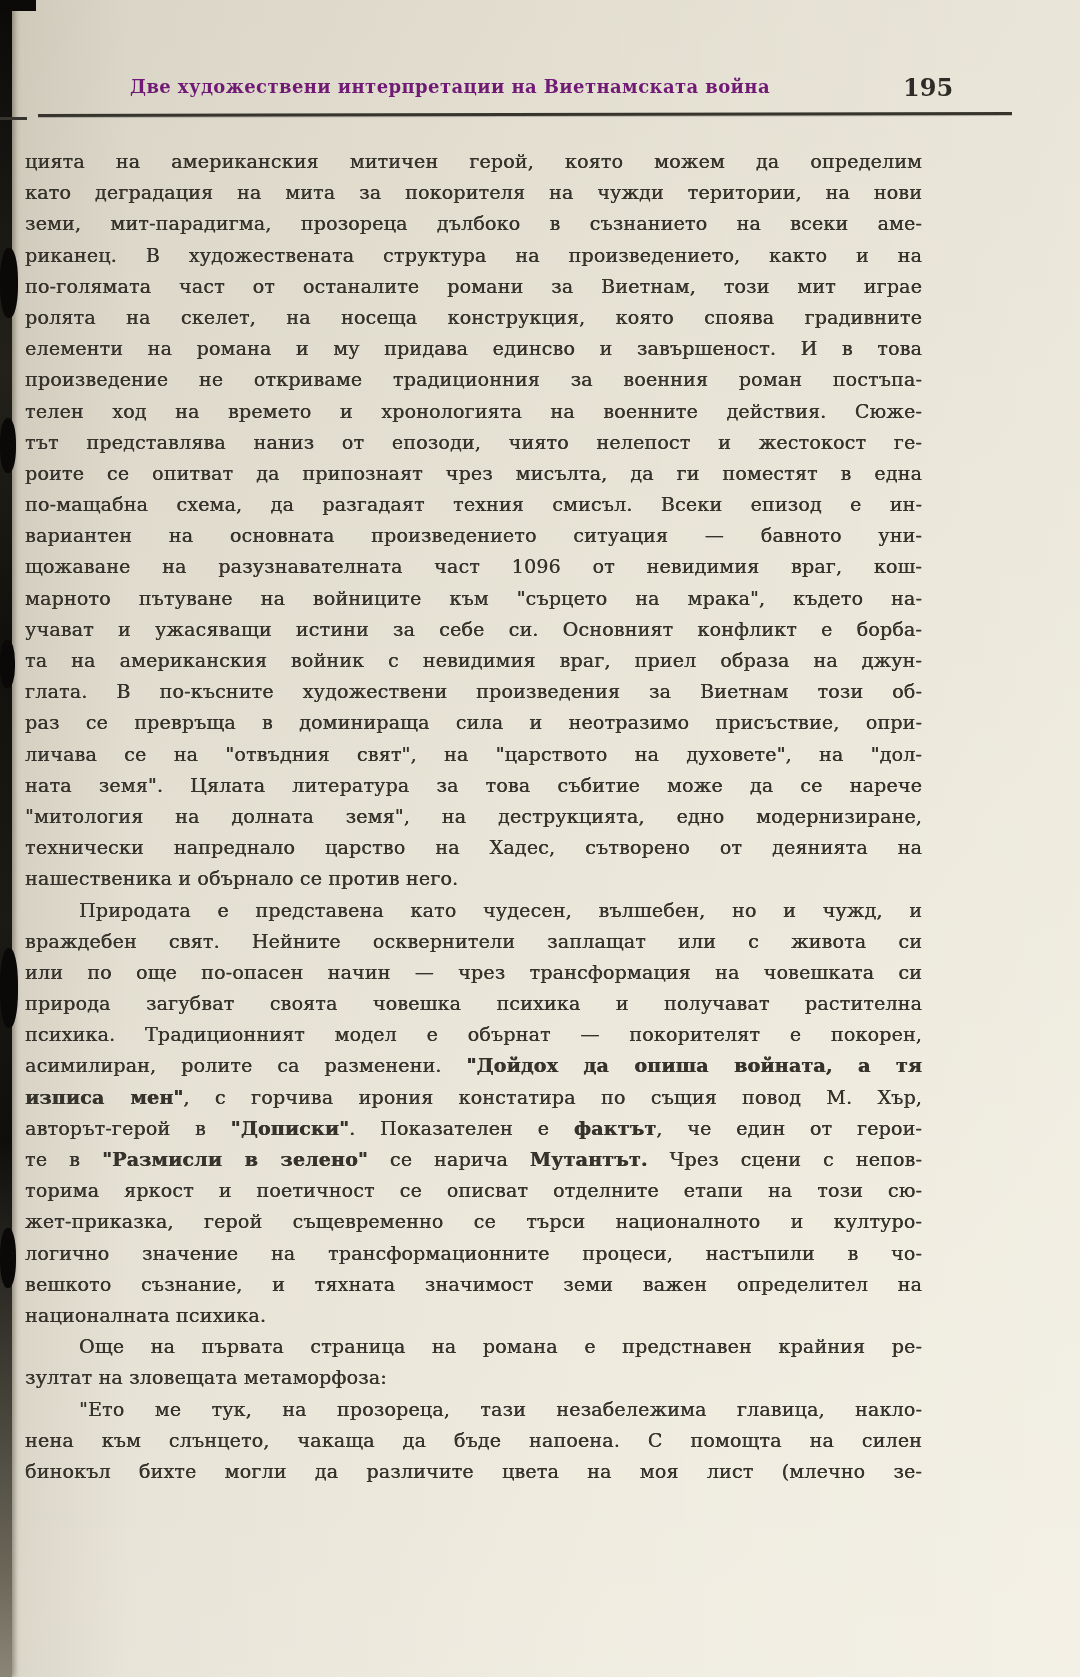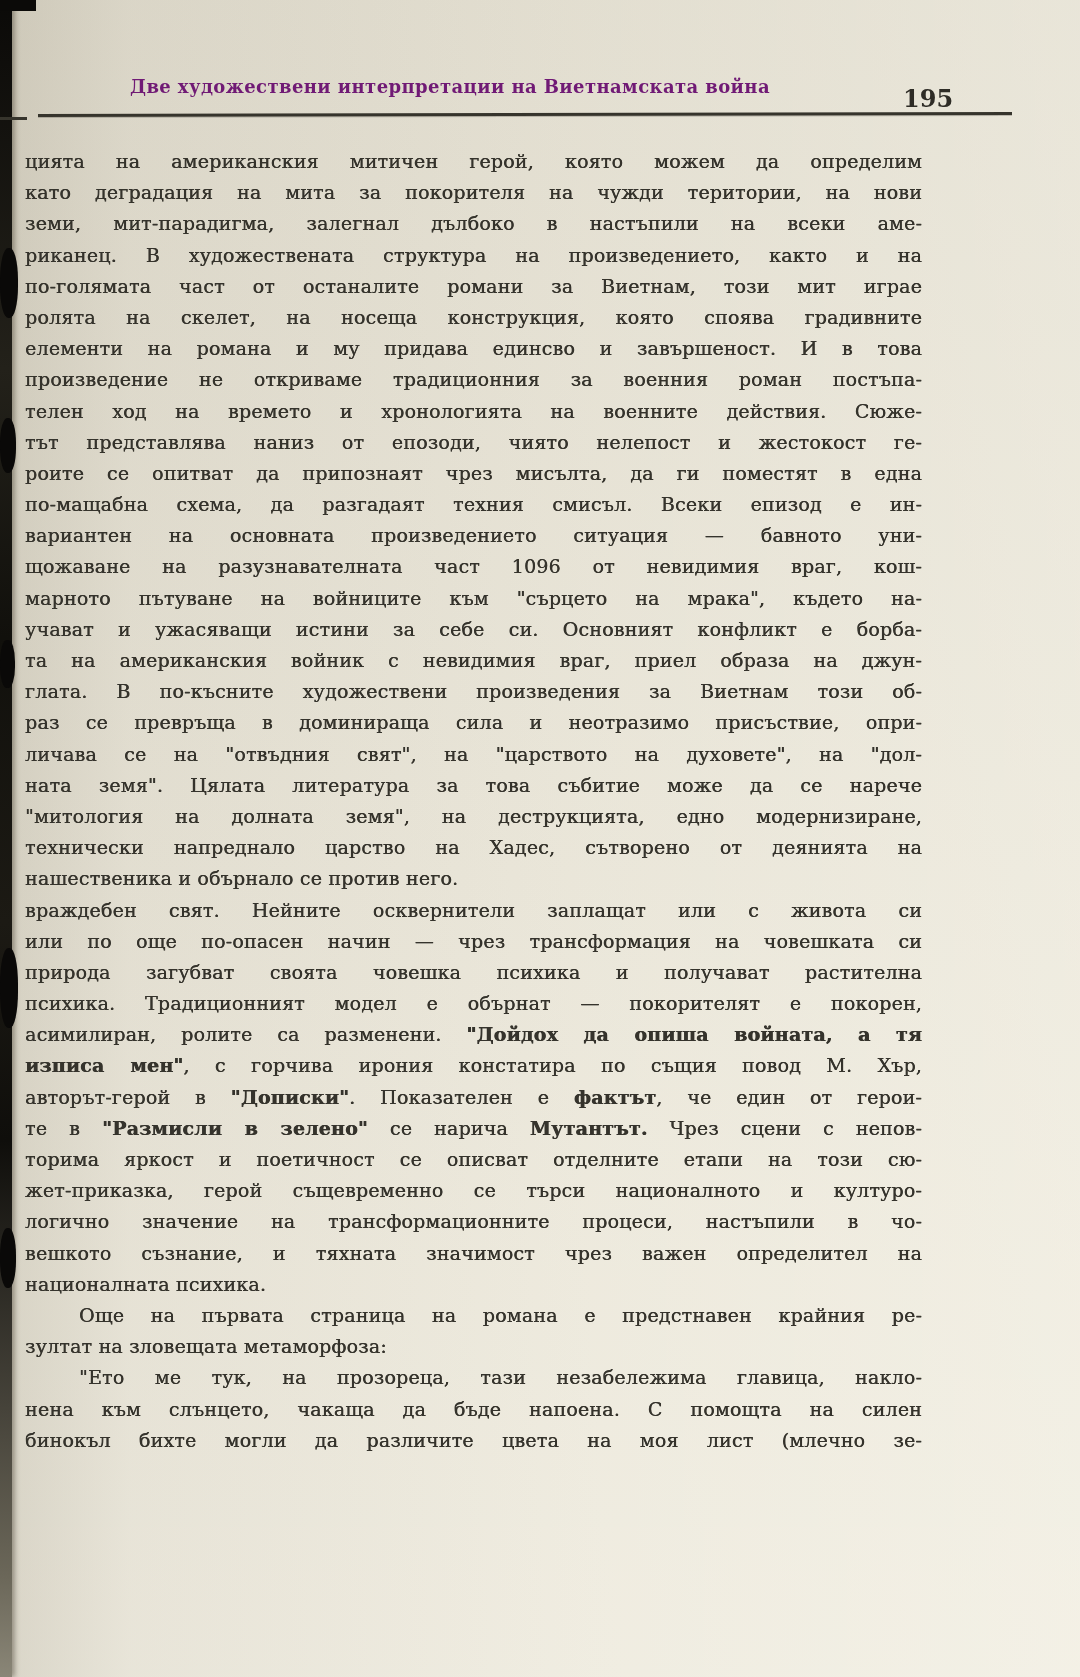--- a/index.html
+++ b/index.html
@@ -32,21 +32,21 @@
   .blob-d { left: 0; top: 948px;  width: 18px; height: 80px; }
   .blob-e { left: 0; top: 1228px; width: 16px; height: 60px; }
   .top-mark { position: absolute; top: 0; left: 0; width: 36px; height: 11px; background: #0b0a08; }
 
   .running-title {
     position: absolute; top: 76px; left: 130px;
     font-size: 18px; font-weight: bold; color: #701a75;
     letter-spacing: 0.4px; white-space: nowrap;
   }
   .page-number {
-    position: absolute; top: 84px; left: 903px;
+    position: absolute; top: 73px; left: 903px;
     font-size: 24px; font-weight: bold; color: #2e2c26;
   }
   .rule-main {
     position: absolute; top: 113px; left: 38px; width: 974px; height: 3px;
     background: #36342c; transform: rotate(-0.12deg);
     box-shadow: 0 1px 0 rgba(54,52,44,0.25);
   }
   .rule-dash {
     position: absolute; top: 117px; left: 0; width: 27px; height: 3px;
     background: #36342c;
@@ -76,21 +76,21 @@
 <div class="top-mark"></div>
 
 <div class="running-title">Две художествени интерпретации на Виетнамската война</div>
 <div class="page-number">195</div>
 <div class="rule-dash"></div>
 <div class="rule-main"></div>
 
 <div class="body-text">
     <div class="line">цията на американския митичен герой, която можем да определим</div>
     <div class="line">като деградация на мита за покорителя на чужди територии, на нови</div>
-    <div class="line">земи, мит-парадигма, залегнал дълбоко в настъпили на всеки аме-</div>
+    <div class="line">земи, мит-парадигма, прозореца дълбоко в съзнанието на всеки аме-</div>
     <div class="line">риканец. В художествената структура на произведението, както и на</div>
     <div class="line">по-голямата част от останалите романи за Виетнам, този мит играе</div>
     <div class="line">ролята на скелет, на носеща конструкция, която споява градивните</div>
     <div class="line">елементи на романа и му придава единсво и завършеност. И в това</div>
     <div class="line">произведение не откриваме традиционния за военния роман постъпа-</div>
     <div class="line">телен ход на времето и хронологията на военните действия. Сюже-</div>
     <div class="line">тът представлява наниз от епозоди, чиято нелепост и жестокост ге-</div>
     <div class="line">роите се опитват да припознаят чрез мисълта, да ги поместят в една</div>
     <div class="line">по-мащабна схема, да разгадаят техния смисъл. Всеки епизод е ин-</div>
     <div class="line">вариантен на основната произведението ситуация — бавното уни-</div>
@@ -98,31 +98,32 @@
     <div class="line">марното пътуване на войниците към "сърцето на мрака", където на-</div>
     <div class="line">учават и ужасяващи истини за себе си. Основният конфликт е борба-</div>
     <div class="line">та на американския войник с невидимия враг, приел образа на джун-</div>
     <div class="line">глата. В по-късните художествени произведения за Виетнам този об-</div>
     <div class="line">раз се превръща в доминираща сила и неотразимо присъствие, опри-</div>
     <div class="line">личава се на "отвъдния свят", на "царството на духовете", на "дол-</div>
     <div class="line">ната земя". Цялата литература за това събитие може да се нарече</div>
     <div class="line">"митология на долната земя", на деструкцията, едно модернизиране,</div>
     <div class="line">технически напреднало царство на Хадес, сътворено от деянията на</div>
     <div class="line flush">нашественика и обърнало се против него.</div>
+    <div class="line indent">Природата е представена като чудесен, вълшебен, но и чужд, и</div>
     <div class="line">враждебен свят. Нейните осквернители заплащат или с живота си</div>
     <div class="line">или по още по-опасен начин — чрез трансформация на човешката си</div>
     <div class="line">природа загубват своята човешка психика и получават растителна</div>
     <div class="line">психика. Традиционният модел е обърнат — покорителят е покорен,</div>
     <div class="line">асимилиран, ролите са разменени. <b>"Дойдох да опиша войната, а тя</b></div>
     <div class="line"><b>изписа мен"</b>, с горчива ирония констатира по същия повод М. Хър,</div>
     <div class="line">авторът-герой в <b>"Дописки"</b>. Показателен е <b>фактът</b>, че един от герои-</div>
     <div class="line">те в <b>"Размисли в зелено"</b> се нарича <b>Мутантът.</b> Чрез сцени с непов-</div>
     <div class="line">торима яркост и поетичност се описват отделните етапи на този сю-</div>
     <div class="line">жет-приказка, герой същевременно се търси националното и културо-</div>
     <div class="line">логично значение на трансформационните процеси, настъпили в чо-</div>
-    <div class="line">вешкото съзнание, и тяхната значимост чрез важен определител на</div>
+    <div class="line">вешкото съзнание, и тяхната значимост земи важен определител на</div>
     <div class="line flush">националната психика.</div>
     <div class="line indent">Още на първата страница на романа е предстнавен крайния ре-</div>
     <div class="line flush">зултат на зловещата метаморфоза:</div>
     <div class="line indent">"Ето ме тук, на прозореца, тази незабележима главица, накло-</div>
     <div class="line">нена към слънцето, чакаща да бъде напоена. С помощта на силен</div>
     <div class="line">бинокъл бихте могли да различите цвета на моя лист (млечно зе-</div>
   </div>
 
 </body></html>

